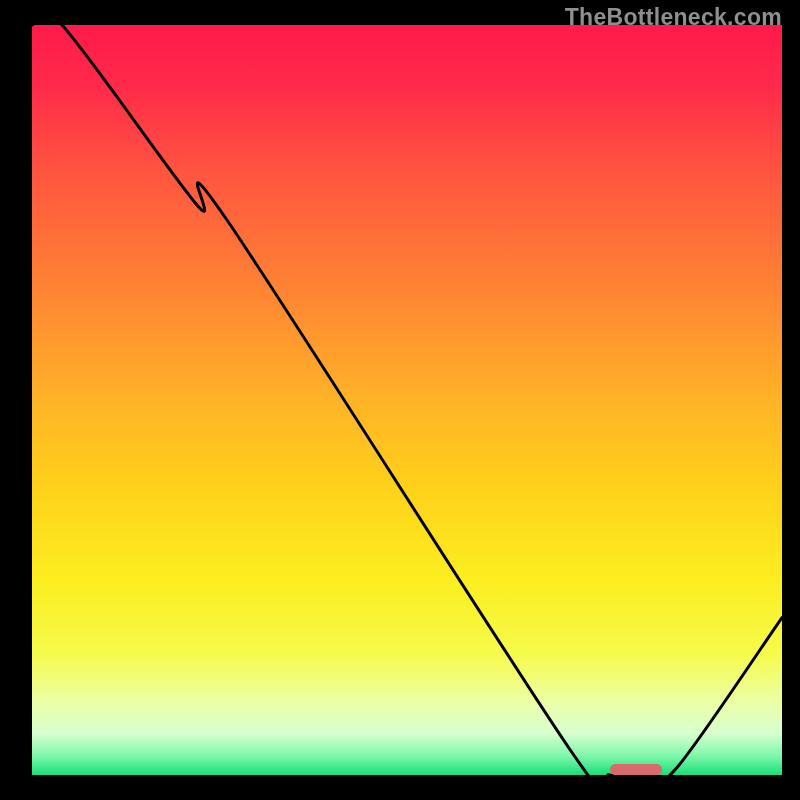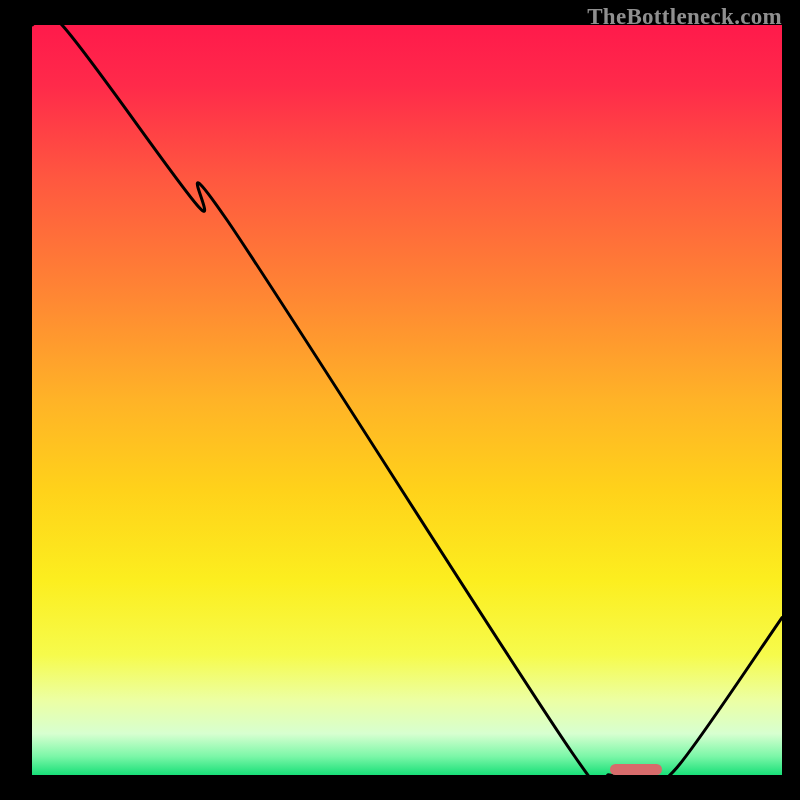--- a/index.html
+++ b/index.html
@@ -30,21 +30,21 @@
     position: absolute;
     left: 0;
     top: 0;
     width: 750px;
     height: 750px;
   }
   .watermark {
     position: absolute;
     top: 4px;
     right: 18px;
-    font-family: Liberation Serif, serif;
+    font-family: Liberation Sans, sans-serif;
     font-size: 23px;
     letter-spacing: 0.3px;
     color: #8f8f8f;
     font-weight: 600;
   }
   svg.curve {
     position: absolute;
     left: 0;
     top: 0;
   }

